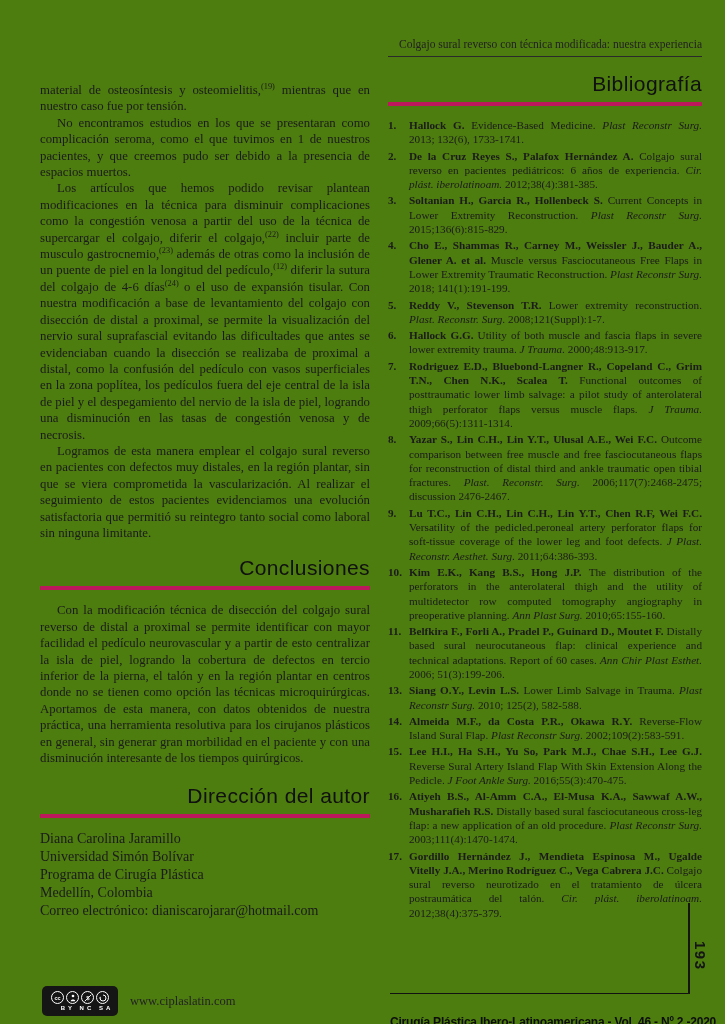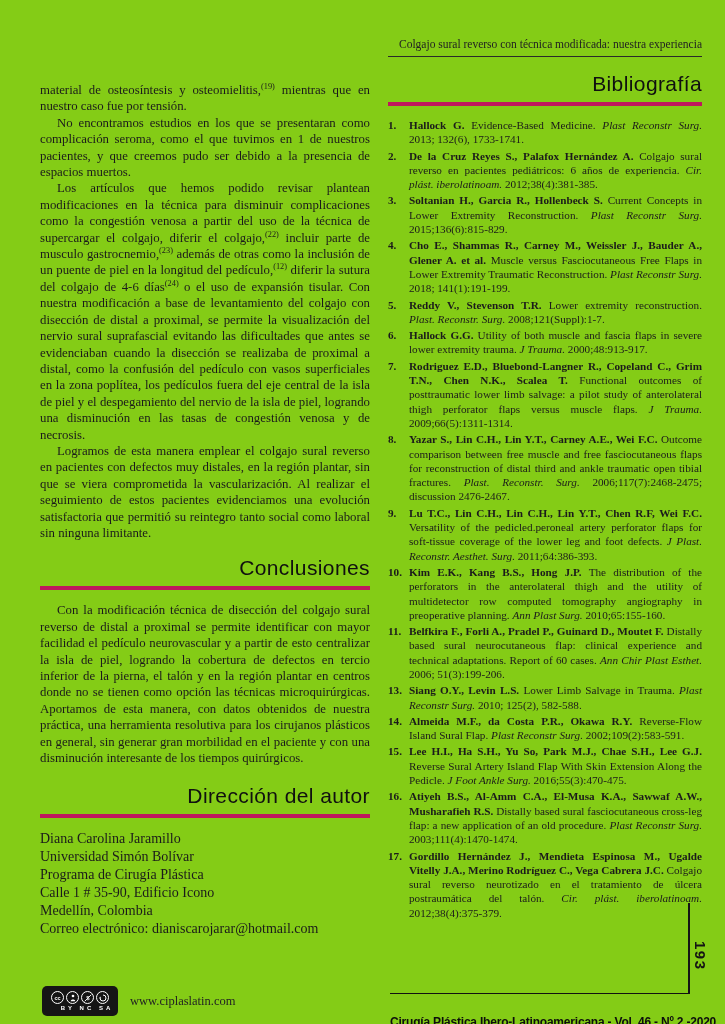--- a/index.html
+++ b/index.html
@@ -1,17 +1,17 @@
 <!DOCTYPE html>
 <html><head>
 <meta charset="utf-8">
 <style>
   html,body{margin:0;padding:0;background:#e8e8e6;}
   .page{
-    position:relative;width:725px;height:1024px;background:#84cc16;
+    position:relative;width:725px;height:1024px;background:#4d7c0f;
     font-family:"Liberation Serif",serif;color:#1b1b1b;overflow:hidden;
     margin:0 auto;box-shadow:0 0 6px rgba(0,0,0,.25);
   }
   
   .running-head{
     position:absolute;top:38px;left:388px;width:314px;
     font-size:11.5px;text-align:right;padding-bottom:6px;
     border-bottom:1.3px solid #2a2a2a;color:#222;
   }
   
@@ -88,37 +88,36 @@
     <h2 class="section-heading heading-space-top">Conclusiones</h2>
     <div id="conclusions">
         <p class="para indent">Con la modificación técnica de disección del colgajo sural reverso de distal a proximal se permite identificar con mayor facilidad el pedículo neurovascular y a partir de esto centralizar la isla de piel, logrando la cobertura de defectos en tercio inferior de la pierna, el talón y en la región plantar en centros donde no se tienen como opción las técnicas microquirúrgicas. Aportamos de esta manera, con datos obtenidos de nuestra práctica, una herramienta resolutiva para los cirujanos plásticos en general, sin generar gran morbilidad en el paciente y con una disminución interesante de los tiempos quirúrgicos.</p>
       </div>
 
     <h2 class="section-heading" style="margin-top:18px;">Dirección del autor</h2>
     <div id="address">
         <div class="addr-line">Diana Carolina Jaramillo</div>
         <div class="addr-line">Universidad Simón Bolívar</div>
         <div class="addr-line">Programa de Cirugía Plástica</div>
-        <div class="addr-line">Calle 1 # 35-90, Edificio Icono</div>
         <div class="addr-line">Medellín, Colombia</div>
         <div class="addr-line">Correo electrónico: dianiscarojarar@hotmail.com</div>
       </div>
   </div>
 
   <div class="col-right">
     <h2 class="section-heading">Bibliografía</h2>
     <ol id="references" class="ref-list">
         <li class="ref"><span class="ref-num">1.</span><span class="au">Hallock G. </span>Evidence-Based Medicine. <span class="jr">Plast Reconstr Surg.</span> 2013; 132(6), 1733-1741.</li>
         <li class="ref"><span class="ref-num">2.</span><span class="au">De la Cruz Reyes S., Palafox Hernández A. </span>Colgajo sural reverso en pacientes pediátricos: 6 años de experiencia. <span class="jr">Cir. plást. iberolatinoam.</span> 2012;38(4):381-385.</li>
         <li class="ref"><span class="ref-num">3.</span><span class="au">Soltanian H., Garcia R., Hollenbeck S. </span>Current Concepts in Lower Extremity Reconstruction. <span class="jr">Plast Reconstr Surg.</span> 2015;136(6):815-829.</li>
         <li class="ref"><span class="ref-num">4.</span><span class="au">Cho E., Shammas R., Carney M., Weissler J., Bauder A., Glener A. et al. </span>Muscle versus Fasciocutaneous Free Flaps in Lower Extremity Traumatic Reconstruction. <span class="jr">Plast Reconstr Surg.</span> 2018; 141(1):191-199.</li>
         <li class="ref"><span class="ref-num">5.</span><span class="au">Reddy V., Stevenson T.R. </span>Lower extremity reconstruction. <span class="jr">Plast. Reconstr. Surg.</span> 2008;121(Suppl):1-7.</li>
         <li class="ref"><span class="ref-num">6.</span><span class="au">Hallock G.G. </span>Utility of both muscle and fascia flaps in severe lower extremity trauma. <span class="jr">J Trauma.</span> 2000;48:913-917.</li>
         <li class="ref"><span class="ref-num">7.</span><span class="au">Rodriguez E.D., Bluebond-Langner R., Copeland C., Grim T.N., Chen N.K., Scalea T. </span>Functional outcomes of posttraumatic lower limb salvage: a pilot study of anterolateral thigh perforator flaps versus muscle flaps. <span class="jr">J Trauma.</span> 2009;66(5):1311-1314.</li>
-        <li class="ref"><span class="ref-num">8.</span><span class="au">Yazar S., Lin C.H., Lin Y.T., Carney A.E., Wei F.C. </span>Outcome comparison between free muscle and free fasciocutaneous flaps for reconstruction of distal third and ankle traumatic open tibial fractures. <span class="jr">Plast. Reconstr. Surg.</span> 2006;117(7):2468-2475; discussion 2476-2467.</li>
+        <li class="ref"><span class="ref-num">8.</span><span class="au">Yazar S., Lin C.H., Lin Y.T., Ulusal A.E., Wei F.C. </span>Outcome comparison between free muscle and free fasciocutaneous flaps for reconstruction of distal third and ankle traumatic open tibial fractures. <span class="jr">Plast. Reconstr. Surg.</span> 2006;117(7):2468-2475; discussion 2476-2467.</li>
         <li class="ref"><span class="ref-num">9.</span><span class="au">Lu T.C., Lin C.H., Lin C.H., Lin Y.T., Chen R.F, Wei F.C. </span>Versatility of the pedicled.peroneal artery perforator flaps for soft-tissue coverage of the lower leg and foot defects. <span class="jr">J Plast. Reconstr. Aesthet. Surg.</span> 2011;64:386-393.</li>
         <li class="ref"><span class="ref-num">10.</span><span class="au">Kim E.K., Kang B.S., Hong J.P. </span>The distribution of the perforators in the anterolateral thigh and the utility of multidetector row computed tomography angiography in preoperative planning. <span class="jr">Ann Plast Surg.</span> 2010;65:155-160.</li>
         <li class="ref"><span class="ref-num">11.</span><span class="au">Belfkira F., Forli A., Pradel P., Guinard D., Moutet F. </span>Distally based sural neurocutaneous flap: clinical experience and technical adaptations. Report of 60 cases. <span class="jr">Ann Chir Plast Esthet.</span> 2006; 51(3):199-206.</li>
         <li class="ref"><span class="ref-num">13.</span><span class="au">Siang O.Y., Levin L.S. </span>Lower Limb Salvage in Trauma. <span class="jr">Plast Reconstr Surg.</span> 2010; 125(2), 582-588.</li>
         <li class="ref"><span class="ref-num">14.</span><span class="au">Almeida M.F., da Costa P.R., Okawa R.Y. </span>Reverse-Flow Island Sural Flap. <span class="jr">Plast Reconstr Surg.</span> 2002;109(2):583-591.</li>
         <li class="ref"><span class="ref-num">15.</span><span class="au">Lee H.I., Ha S.H., Yu So, Park M.J., Chae S.H., Lee G.J. </span>Reverse Sural Artery Island Flap With Skin Extension Along the Pedicle. <span class="jr">J Foot Ankle Surg.</span> 2016;55(3):470-475.</li>
         <li class="ref"><span class="ref-num">16.</span><span class="au">Atiyeh B.S., Al-Amm C.A., El-Musa K.A., Sawwaf A.W., Musharafieh R.S. </span>Distally based sural fasciocutaneous cross-leg flap: a new application of an old procedure. <span class="jr">Plast Reconstr Surg.</span> 2003;111(4):1470-1474.</li>
         <li class="ref"><span class="ref-num">17.</span><span class="au">Gordillo Hernández J., Mendieta Espinosa M., Ugalde Vitelly J.A., Merino Rodríguez C., Vega Cabrera J.C. </span>Colgajo sural reverso neurotizado en el tratamiento de úlcera postraumática del talón. <span class="jr">Cir. plást. iberolatinoam.</span> 2012;38(4):375-379.</li>
       </ol>
   </div>

